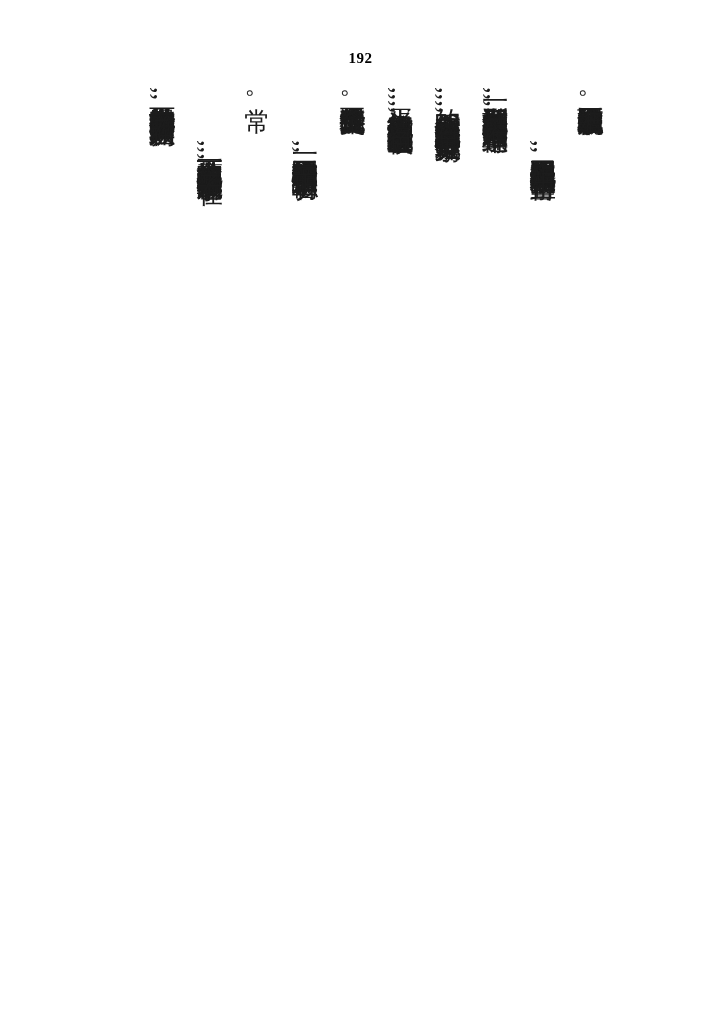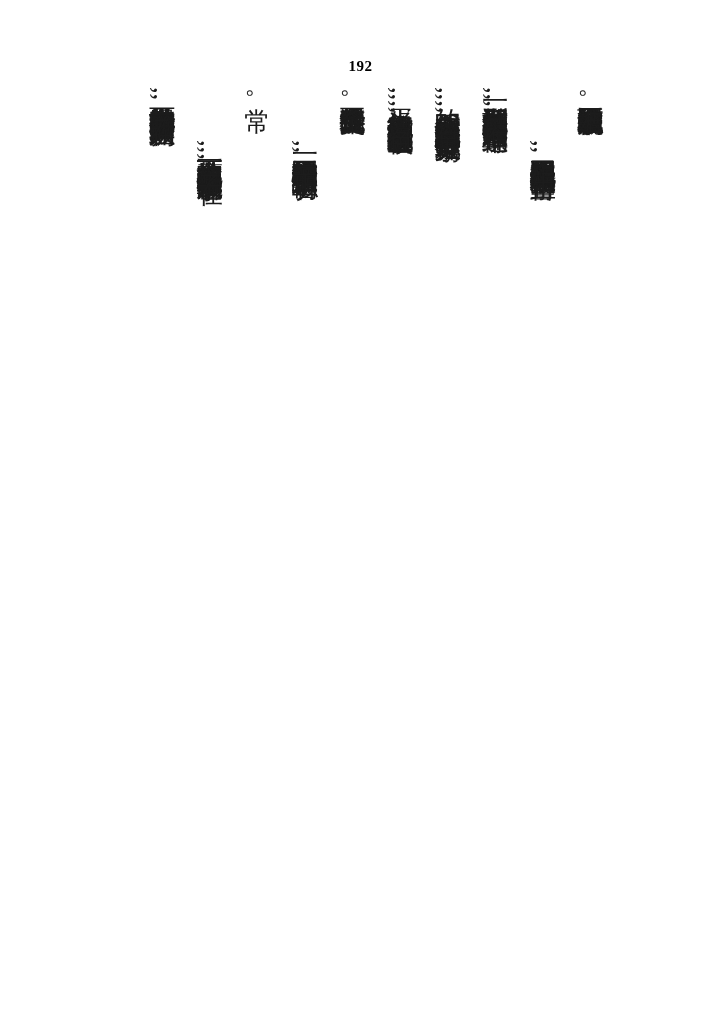--- a/index.html
+++ b/index.html
@@ -16,21 +16,21 @@
     font-family: "Liberation Serif", "DejaVu Serif", serif;
   }
   .book-page {
     position: relative;
     width: 721px;
     height: 1020px;
     background: var(--bg);
   }
   .page-number {
     position: absolute;
-    top: 58px;
+    top: 50px;
     left: 0;
     width: 100%;
     text-align: center;
     font-size: 15px;
     font-weight: 700;
     color: var(--pagenum);
     letter-spacing: 0.5px;
   }
   .page-text {
     position: absolute;

